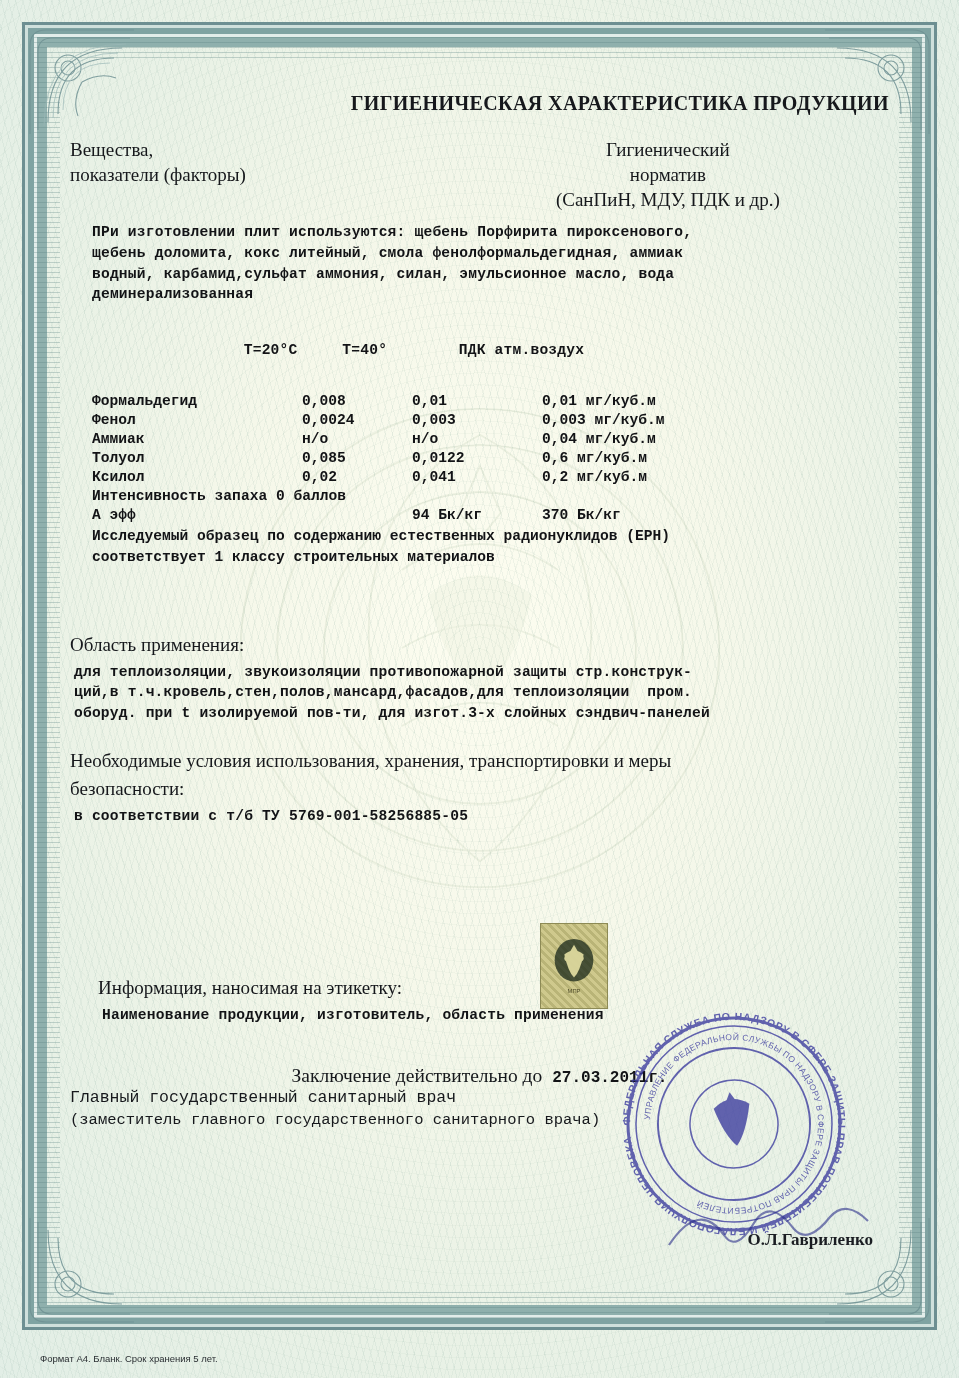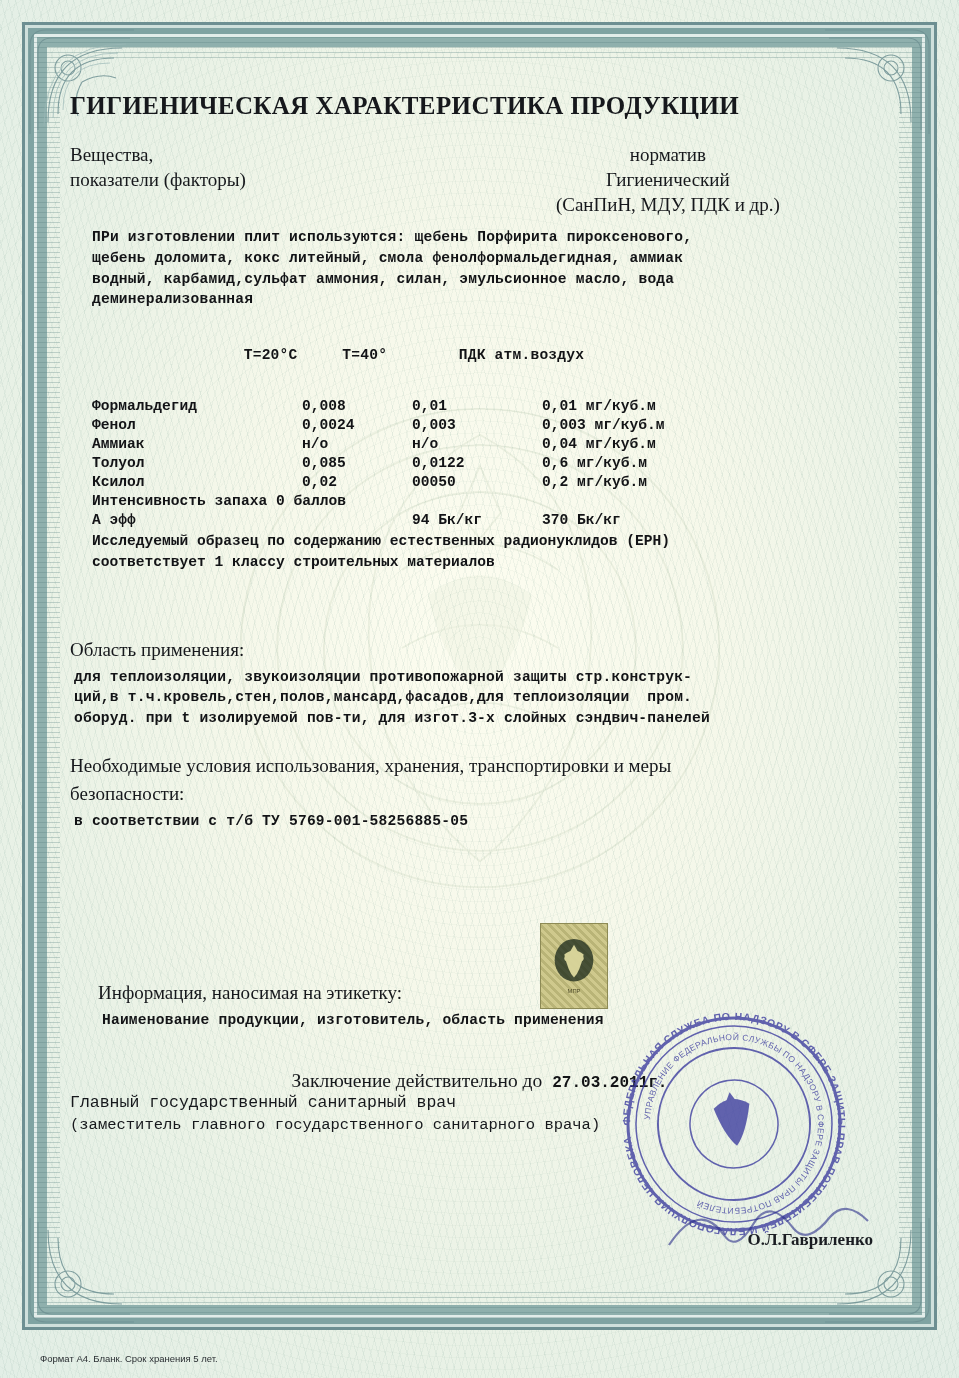--- a/index.html
+++ b/index.html
@@ -83,23 +83,23 @@
   .corner.br { right: 26px; bottom: 52px; transform: scale(-1,-1); }
 
   .content {
     position: absolute;
     left: 70px;
     top: 78px;
     right: 70px;
     bottom: 80px;
   }
   .doc-title {
-    text-align: left;
+    text-align: right;
     font-family: "Liberation Serif", serif;
-    font-size: 25px;
+    font-size: 20px;
     font-weight: bold;
     letter-spacing: 0.4px;
     color: #16181c;
     margin: 14px 0 22px 0;
   }
   .head-row {
     display: flex;
     align-items: flex-start;
     margin-bottom: 10px;
   }
@@ -333,22 +333,22 @@
   <div class="content">
 
     <div class="doc-title">ГИГИЕНИЧЕСКАЯ ХАРАКТЕРИСТИКА ПРОДУКЦИИ</div>
 
     <div class="head-row">
       <div class="head-left">
         <div>Вещества,</div>
         <div>показатели (факторы)</div>
       </div>
       <div class="head-right">
+        <div>Гигиенический</div>
         <div>норматив</div>
-        <div>Гигиенический</div>
         <div>(СанПиН, МДУ, ПДК и др.)</div>
       </div>
     </div>
 
     <div class="mono intro">ПРи изготовлении плит используются: щебень Порфирита пироксенового,
 щебень доломита, кокс литейный, смола фенолформальдегидная, аммиак
 водный, карбамид,сульфат аммония, силан, эмульсионное масло, вода
 деминерализованная</div>
 
     <div class="mono col-head">
@@ -377,21 +377,21 @@
         </tr>
         <tr>
           <td class="c-name">Толуол</td>
           <td class="c-t20">0,085</td>
           <td class="c-t40">0,0122</td>
           <td class="c-pdk">0,6 мг/куб.м</td>
         </tr>
         <tr>
           <td class="c-name">Ксилол</td>
           <td class="c-t20">0,02</td>
-          <td class="c-t40">00050</td>
+          <td class="c-t40">0,041</td>
           <td class="c-pdk">0,2 мг/куб.м</td>
         </tr>
         <tr>
           <td colspan="4">Интенсивность запаха 0 баллов</td>
         </tr>
         <tr>
           <td class="c-name">А эфф</td>
           <td class="c-t20"></td>
           <td class="c-t40">94 Бк/кг</td>
           <td class="c-pdk">370 Бк/кг</td>

